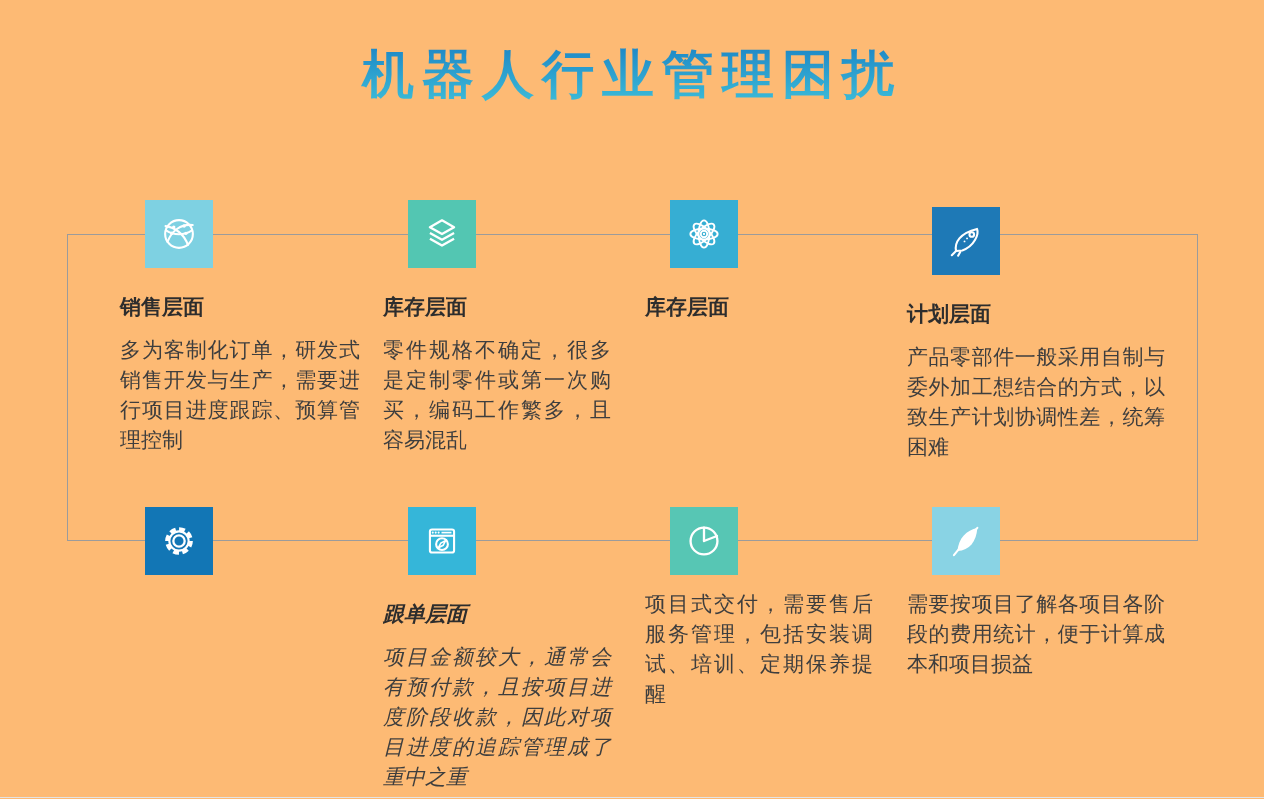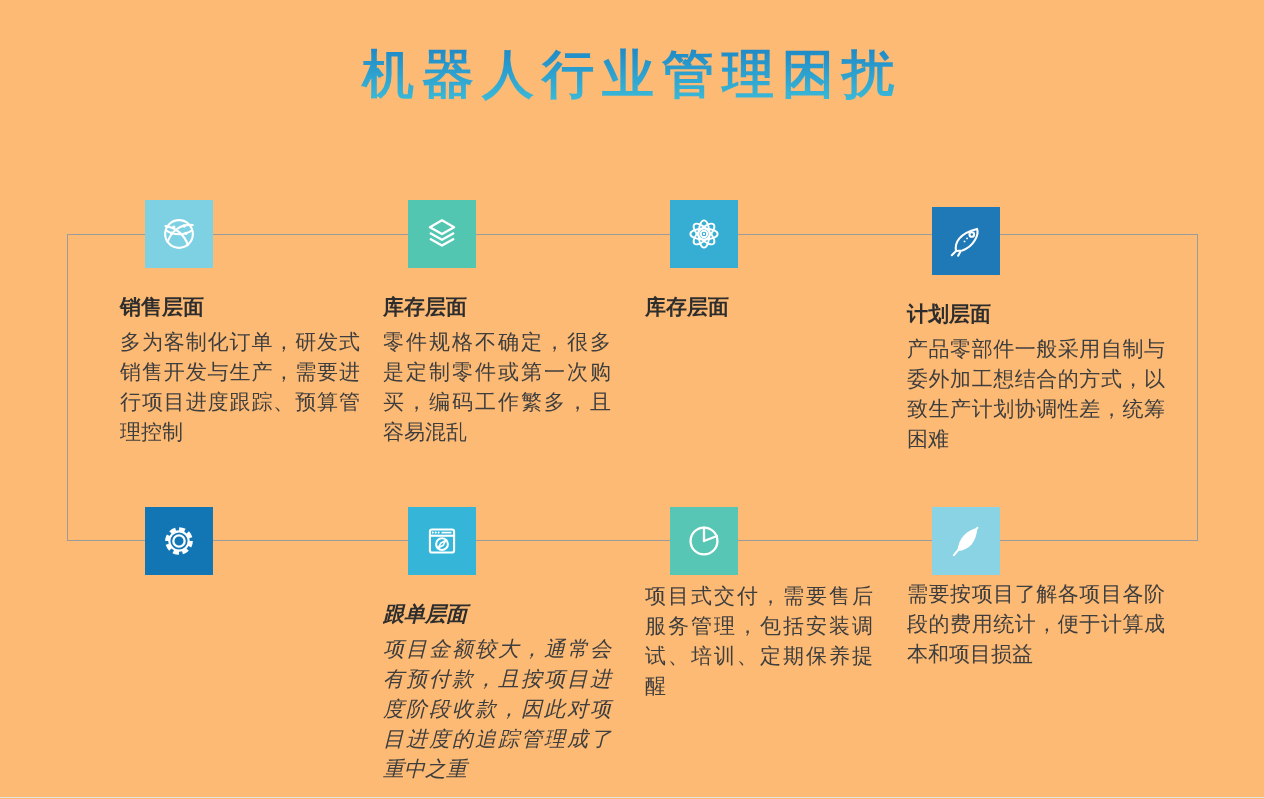--- a/index.html
+++ b/index.html
@@ -28,42 +28,42 @@
   .icon-box{
     width:68px;height:68px;margin-left:25px;
     display:flex;align-items:center;justify-content:center;
   }
   .icon-box .icon{display:block;width:42px;height:42px;}
   .icon-box .icon svg{display:block;width:42px;height:42px;}
   .item-title{
     margin:25px 0 0 0;font-size:21px;font-weight:700;color:#2d2d2d;line-height:28px;
   }
   .item-desc{
-    margin:6px 0 0 0;font-size:21px;color:#3e3e3e;line-height:30px;
+    margin:14px 0 0 0;font-size:21px;color:#3e3e3e;line-height:30px;
     text-align:justify;text-justify:inter-ideograph;
   }
   
   .item:nth-of-type(1){left:120px;top:200px;}
   .item:nth-of-type(2){left:383px;top:200px;}
   .item:nth-of-type(3){left:645px;top:200px;}
   .item:nth-of-type(4){left:907px;top:207px;}
   
   .item:nth-of-type(5){left:120px;top:507px;}
   .item:nth-of-type(6){left:383px;top:507px;font-style:italic;}
   .item:nth-of-type(7){left:645px;top:507px;}
   .item:nth-of-type(8){left:907px;top:507px;}
   
   .item:nth-of-type(1) .item-desc{width:240px;}
   .item:nth-of-type(2) .item-desc{width:228px;}
   .item:nth-of-type(3) .item-desc{width:225px;}
   .item:nth-of-type(4) .item-desc{width:258px;}
   .item:nth-of-type(5) .item-desc{width:240px;}
   .item:nth-of-type(6) .item-desc{width:228px;}
   .item:nth-of-type(7) .item-desc{width:228px;}
-  .item:nth-of-type(8) .item-desc{width:258px;font-family:Liberation Mono, monospace;}
+  .item:nth-of-type(8) .item-desc{width:258px;}
 </style>
 </head>
 <body>
 
 <div class="canvas">
   <h1 class="page-title" style="background-image: linear-gradient(rgb(27, 130, 196), rgb(64, 194, 218));">机器人行业管理困扰</h1>
   <div class="connector-frame" style="border-color: rgb(155, 155, 155);"></div>
   <div class="items-layer">
   <div class="item">
     <div class="icon-box" style="background: rgb(126, 209, 226);">

